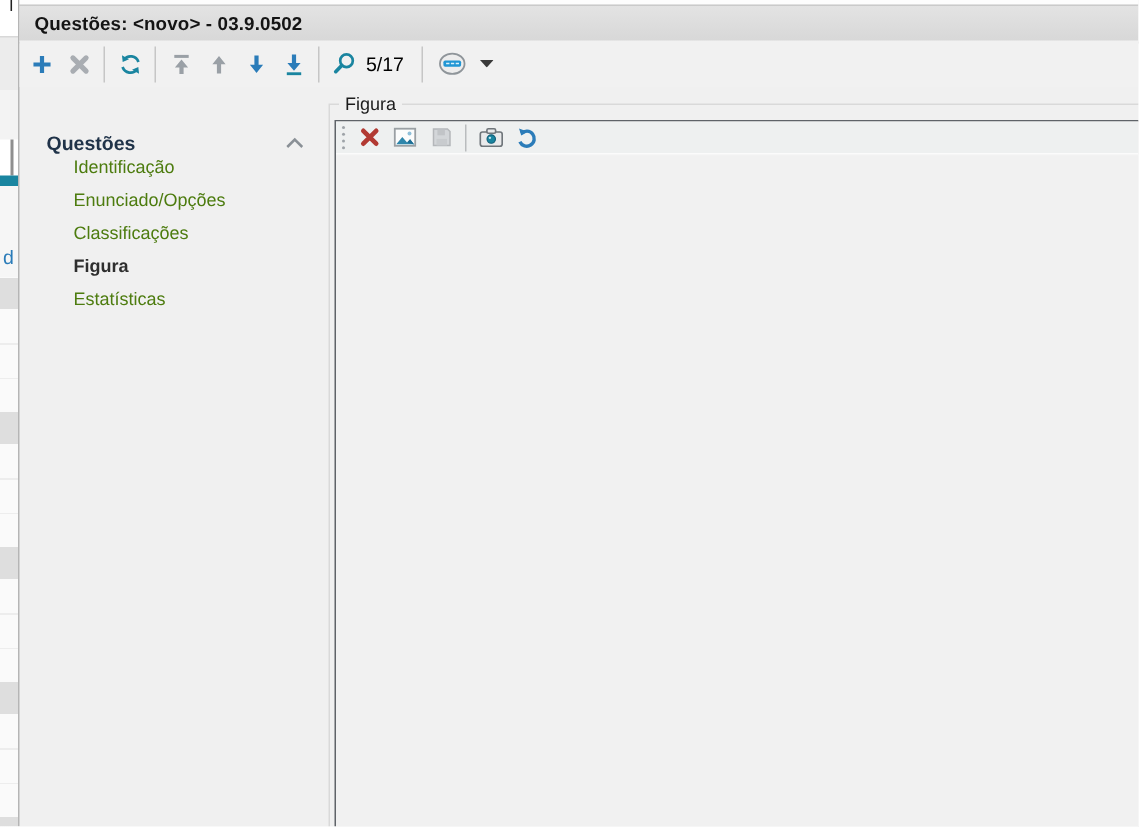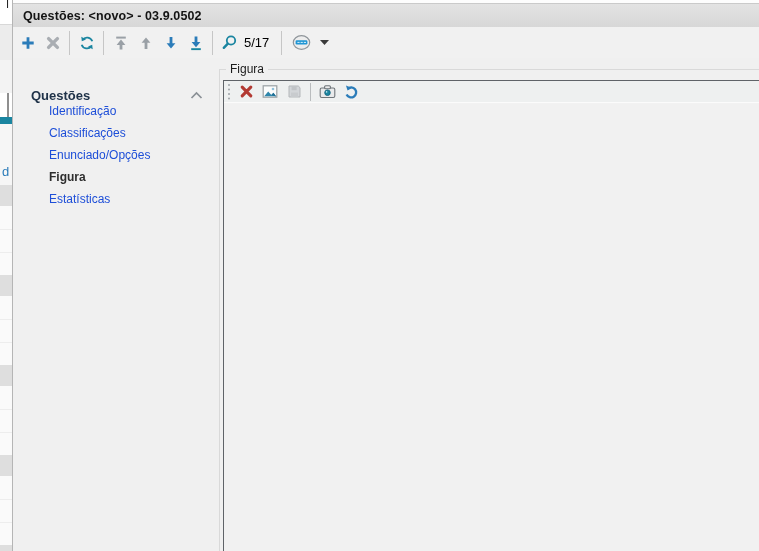--- a/index.html
+++ b/index.html
@@ -45,21 +45,21 @@
 
   
   .content { position:absolute; left:0; top:58px; right:0; bottom:0; }
 
   
   .sidebar { position:absolute; left:0; top:0; width:206px; bottom:0; }
   .sidebar-header { position:absolute; left:0; top:10px; right:4px; height:22px; display:flex;
     align-items:center; justify-content:space-between; padding:0 12px 0 18px; cursor:default;margin-top:16px; }
   .sidebar-header .hdr { font-size:13px; font-weight:bold; color:#203349; }
   .sidebar-items { position:absolute; left:0; top:42px; right:0; }
-  .side-item { height:22px; display:flex; align-items:center; padding-left:36px; font-size:12px; color:#1d4ed8; cursor:default; }
+  .side-item { height:22px; display:flex; align-items:center; padding-left:36px; font-size:12px; color:#4d7c0f; cursor:default; }
   .side-item.active { font-weight:bold; color:#2e2e2e; }
 
   
   .figure-group { position:absolute; left:206px; top:11px; right:-2px; bottom:-2px;
     border:1px solid #d9d9d9; }
   .figure-label { position:absolute; top:-8px; left:6px; background:#f0f0f0; padding:0 4px;
     font-size:12px; color:#1b1b1b; }
   .figure-inner { position:absolute; left:3px; top:10px; right:-2px; bottom:-2px;
     border:1px solid #5f6368; background:#f2f2f2; }
   .figure-toolbar { height:22px; background:#eef0f0; border-bottom:1px solid #fbfbfb;
@@ -189,24 +189,24 @@
               <svg width="13" height="9" viewBox="0 0 13 9">
                 <path d="M1.5 7L6.5 2l5 5" fill="none" stroke="#8a9096" stroke-width="1.7"></path>
               </svg>
             </span>
         </div>
         <div class="sidebar-items">
           <div class="side-item">
               <span>Identificação</span>
             </div>
           <div class="side-item">
+              <span>Enunciado/Opções</span>
+            </div>
+          <div class="side-item">
               <span>Classificações</span>
-            </div>
-          <div class="side-item">
-              <span>Enunciado/Opções</span>
             </div>
           <div class="side-item active">
               <span>Figura</span>
             </div>
           <div class="side-item">
               <span>Estatísticas</span>
             </div>
         </div>
       </div>
 

